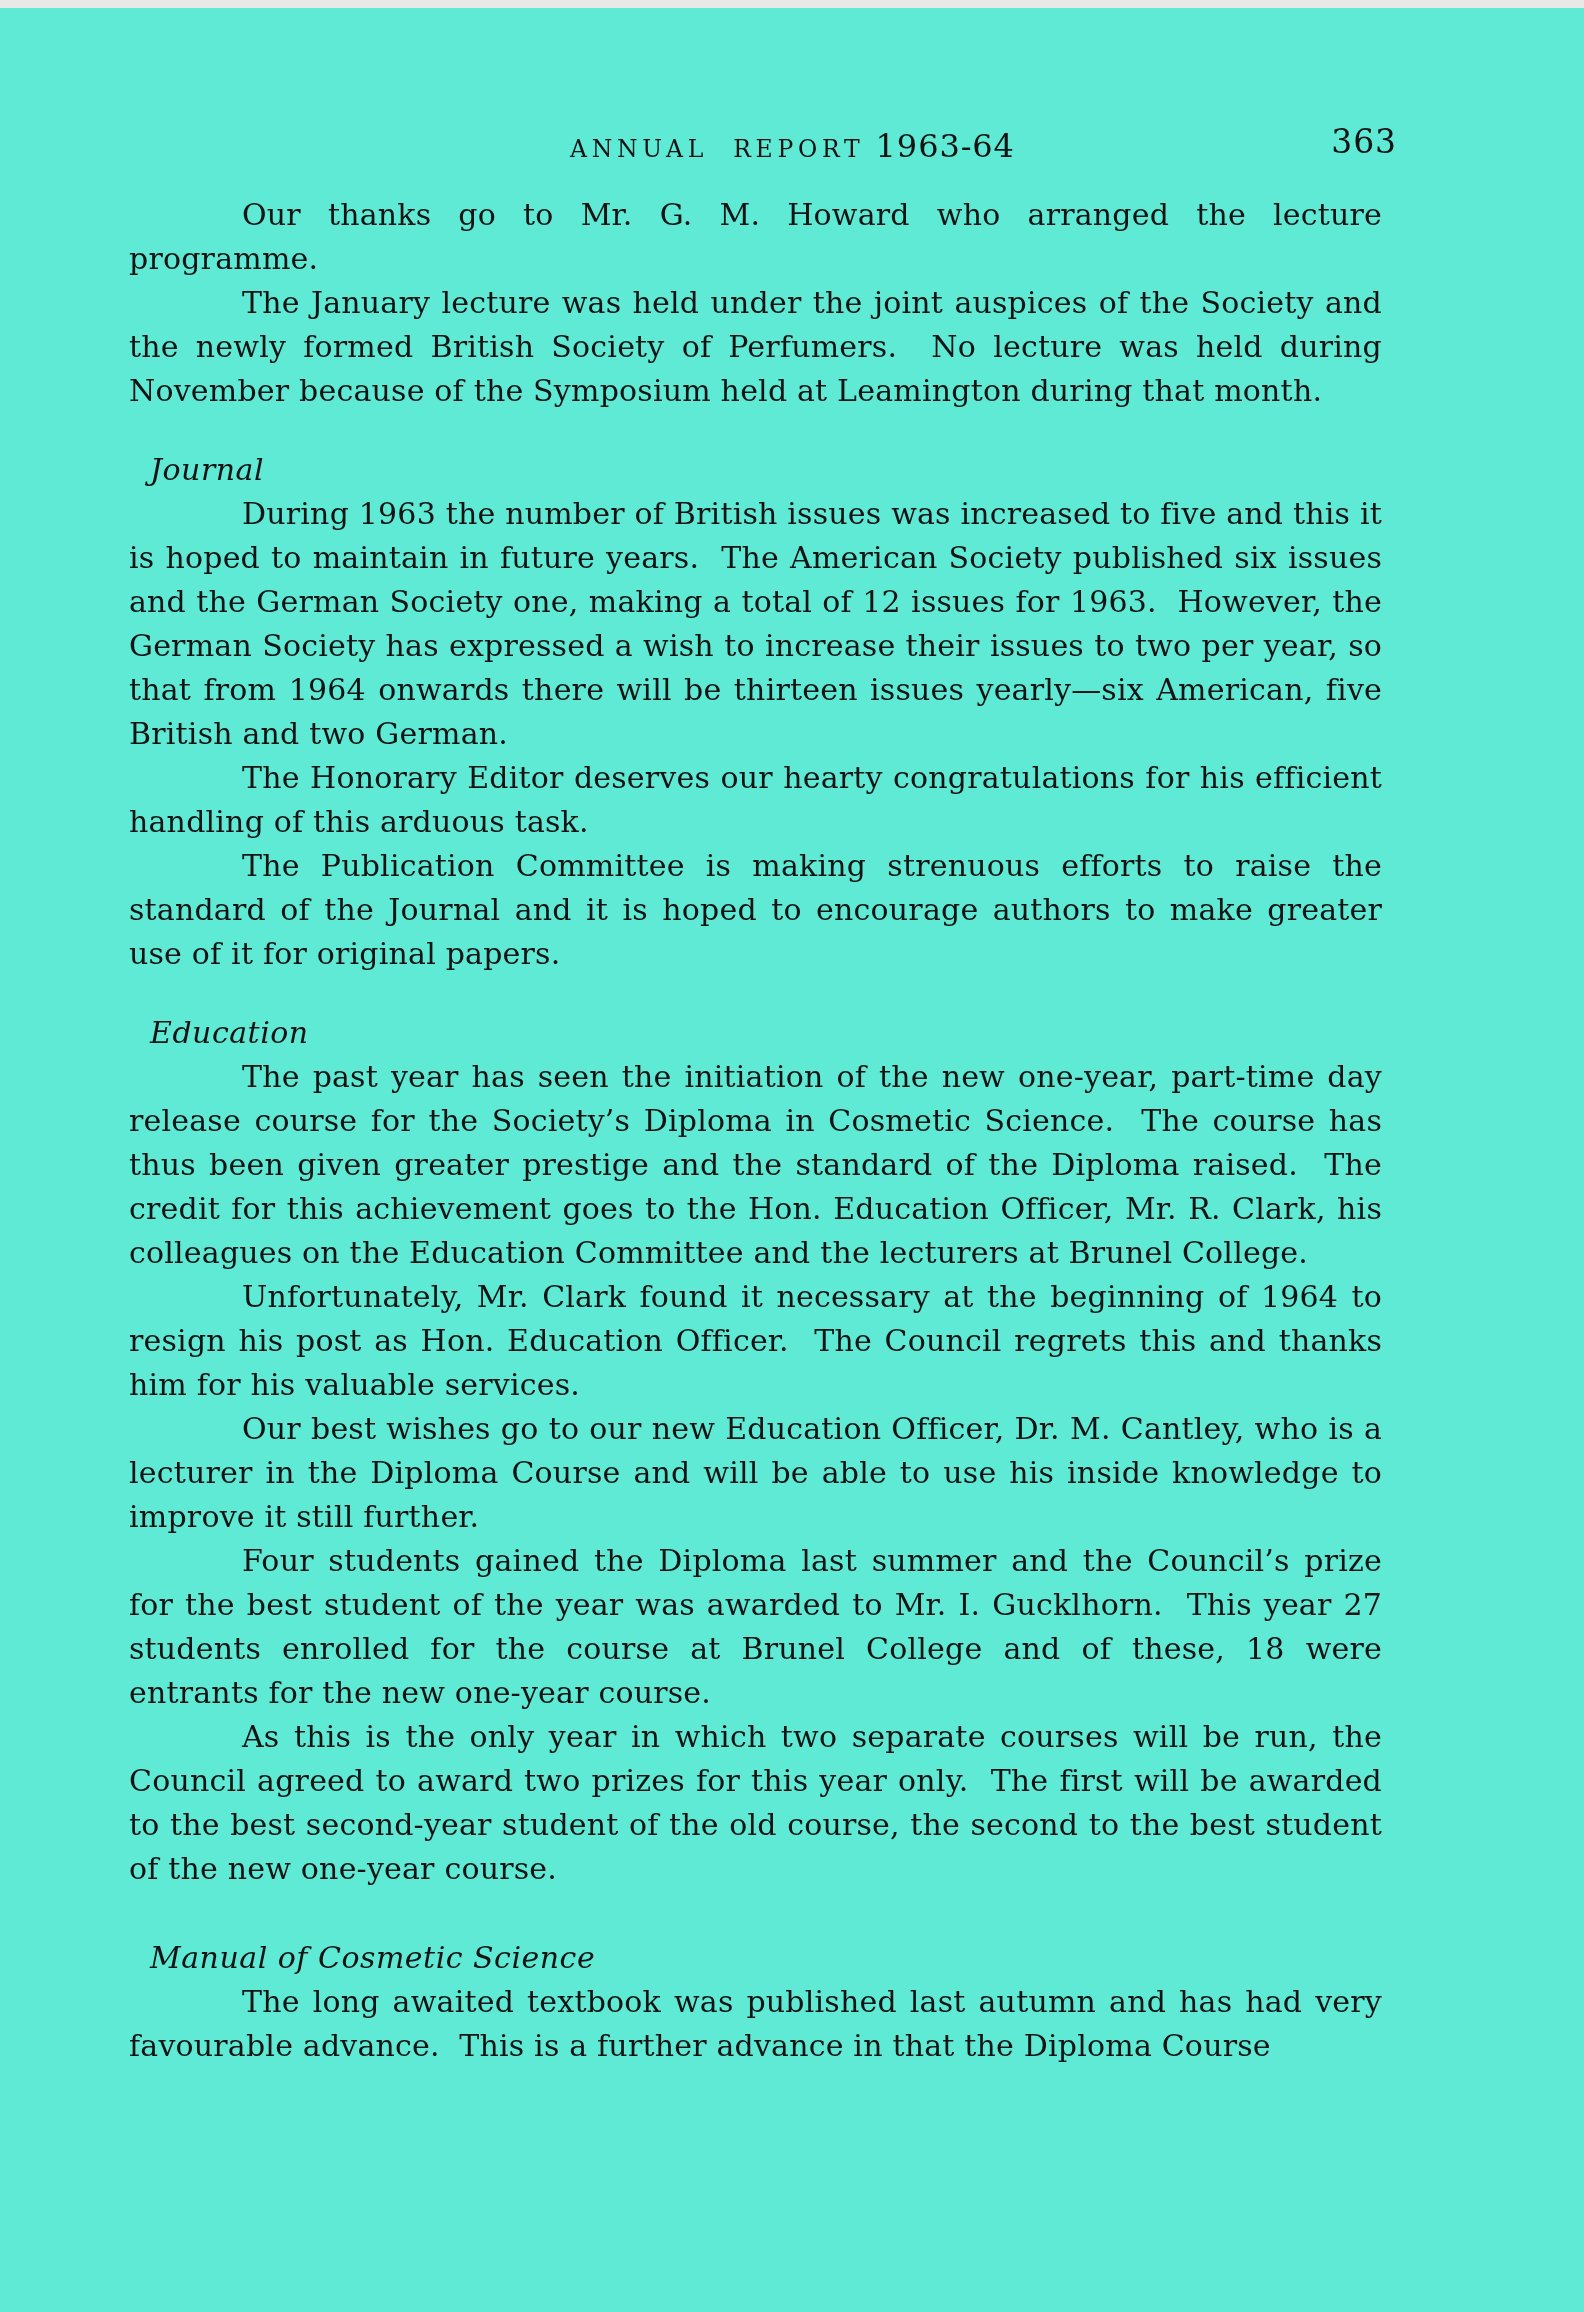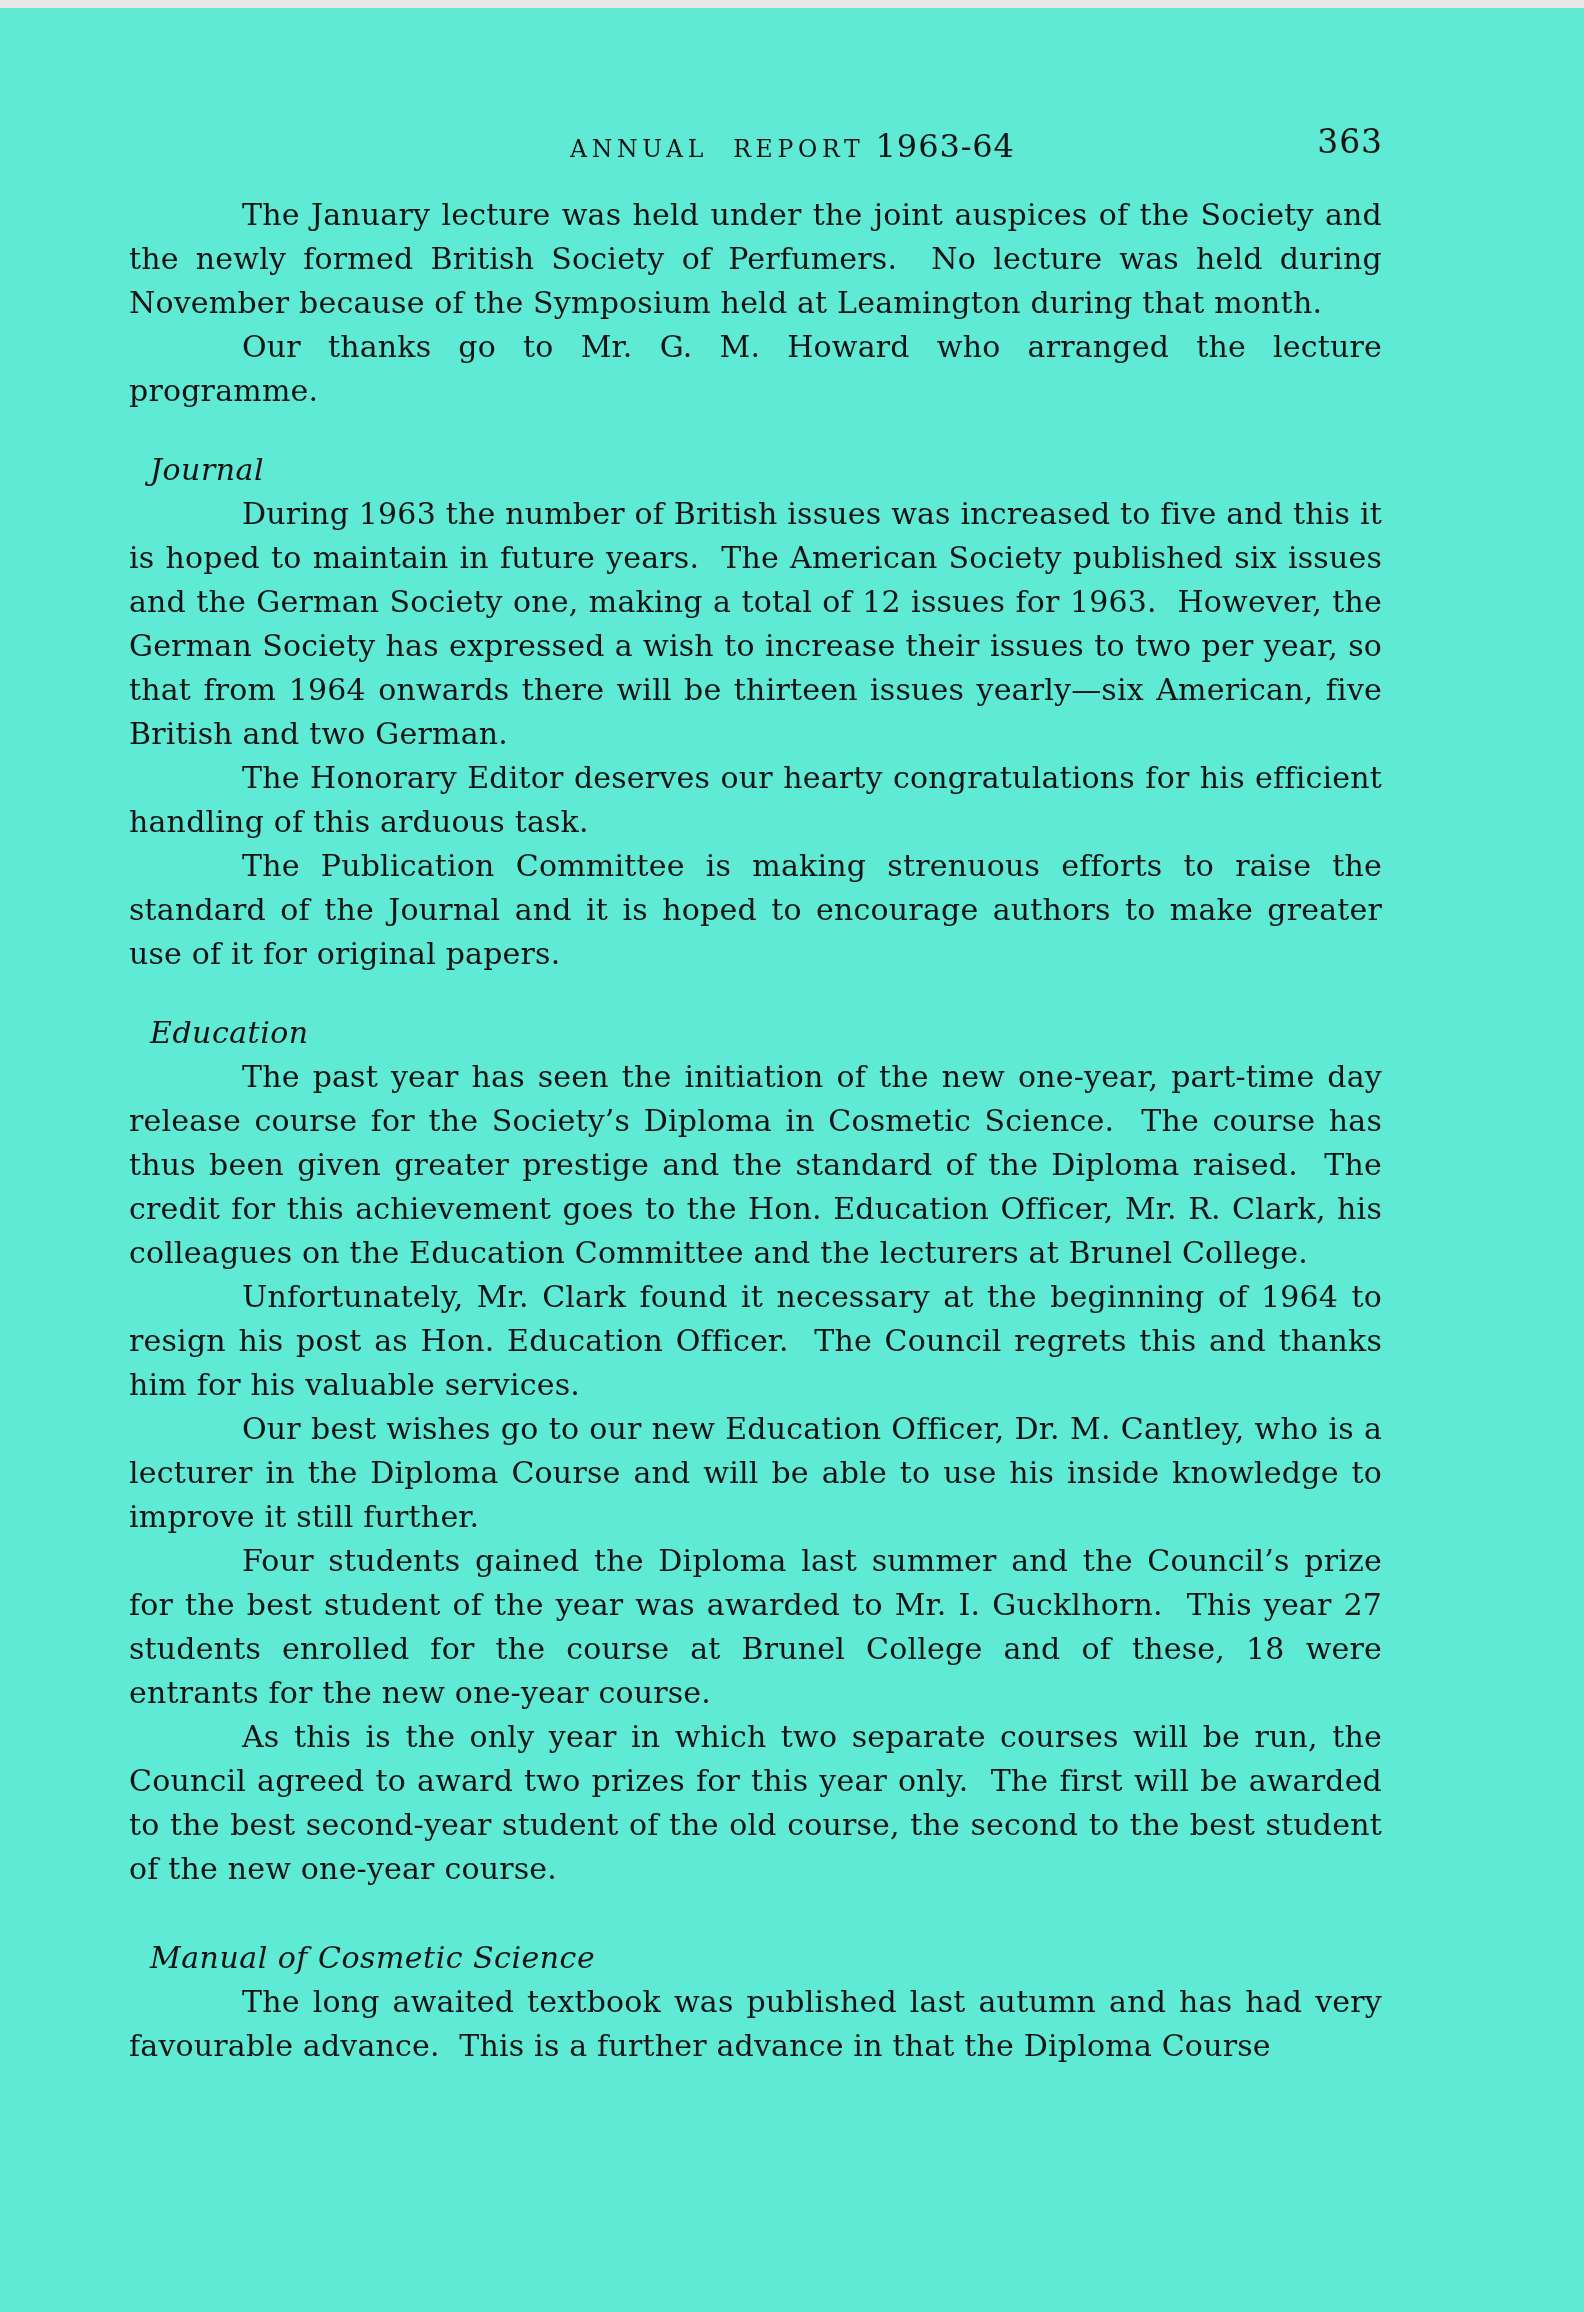--- a/index.html
+++ b/index.html
@@ -39,21 +39,21 @@
     word-spacing: 13px;
   }
   .rt-year {
     font-size: 32px;
     letter-spacing: 0.9px;
     margin-left: 11.3px;
   }
   .page-number {
     position: absolute;
     top: 114px;
-    right: 202px;
+    right: 188px;
     font-size: 33px;
     letter-spacing: 0.9px;
   }
   
   .text-block {
     position: absolute;
     left: 129px;
     top: 185px;
     width: 1253px;
   }
@@ -86,22 +86,22 @@
   <div class="running-head">
     <div class="running-title">
       <span class="rt-caps">ANNUAL REPORT</span><span class="rt-year">1963-64</span>
     </div>
     <div class="page-number">363</div>
   </div>
 
   <div class="text-block">
 
     <div class="section">
+      <p>Our thanks go to Mr. G. M. Howard who arranged the lecture programme.</p>
       <p>The January lecture was held under the joint auspices of the Society and the newly formed British Society of Perfumers.  No lecture was held during November because of the Symposium held at Leamington during that month.</p>
-      <p>Our thanks go to Mr. G. M. Howard who arranged the lecture programme.</p>
     </div>
 
     <div class="section">
       <h2 class="section-heading">Journal</h2>
       <p>During 1963 the number of British issues was increased to five and this it is hoped to maintain in future years.  The American Society published six issues and the German Society one, making a total of 12 issues for 1963.  However, the German Society has expressed a wish to increase their issues to two per year, so that from 1964 onwards there will be thirteen issues yearly—six American, five British and two German.</p>
       <p>The Honorary Editor deserves our hearty congratulations for his efficient handling of this arduous task.</p>
       <p>The Publication Committee is making strenuous efforts to raise the standard of the Journal and it is hoped to encourage authors to make greater use of it for original papers.</p>
     </div>
 
     <div class="section">

